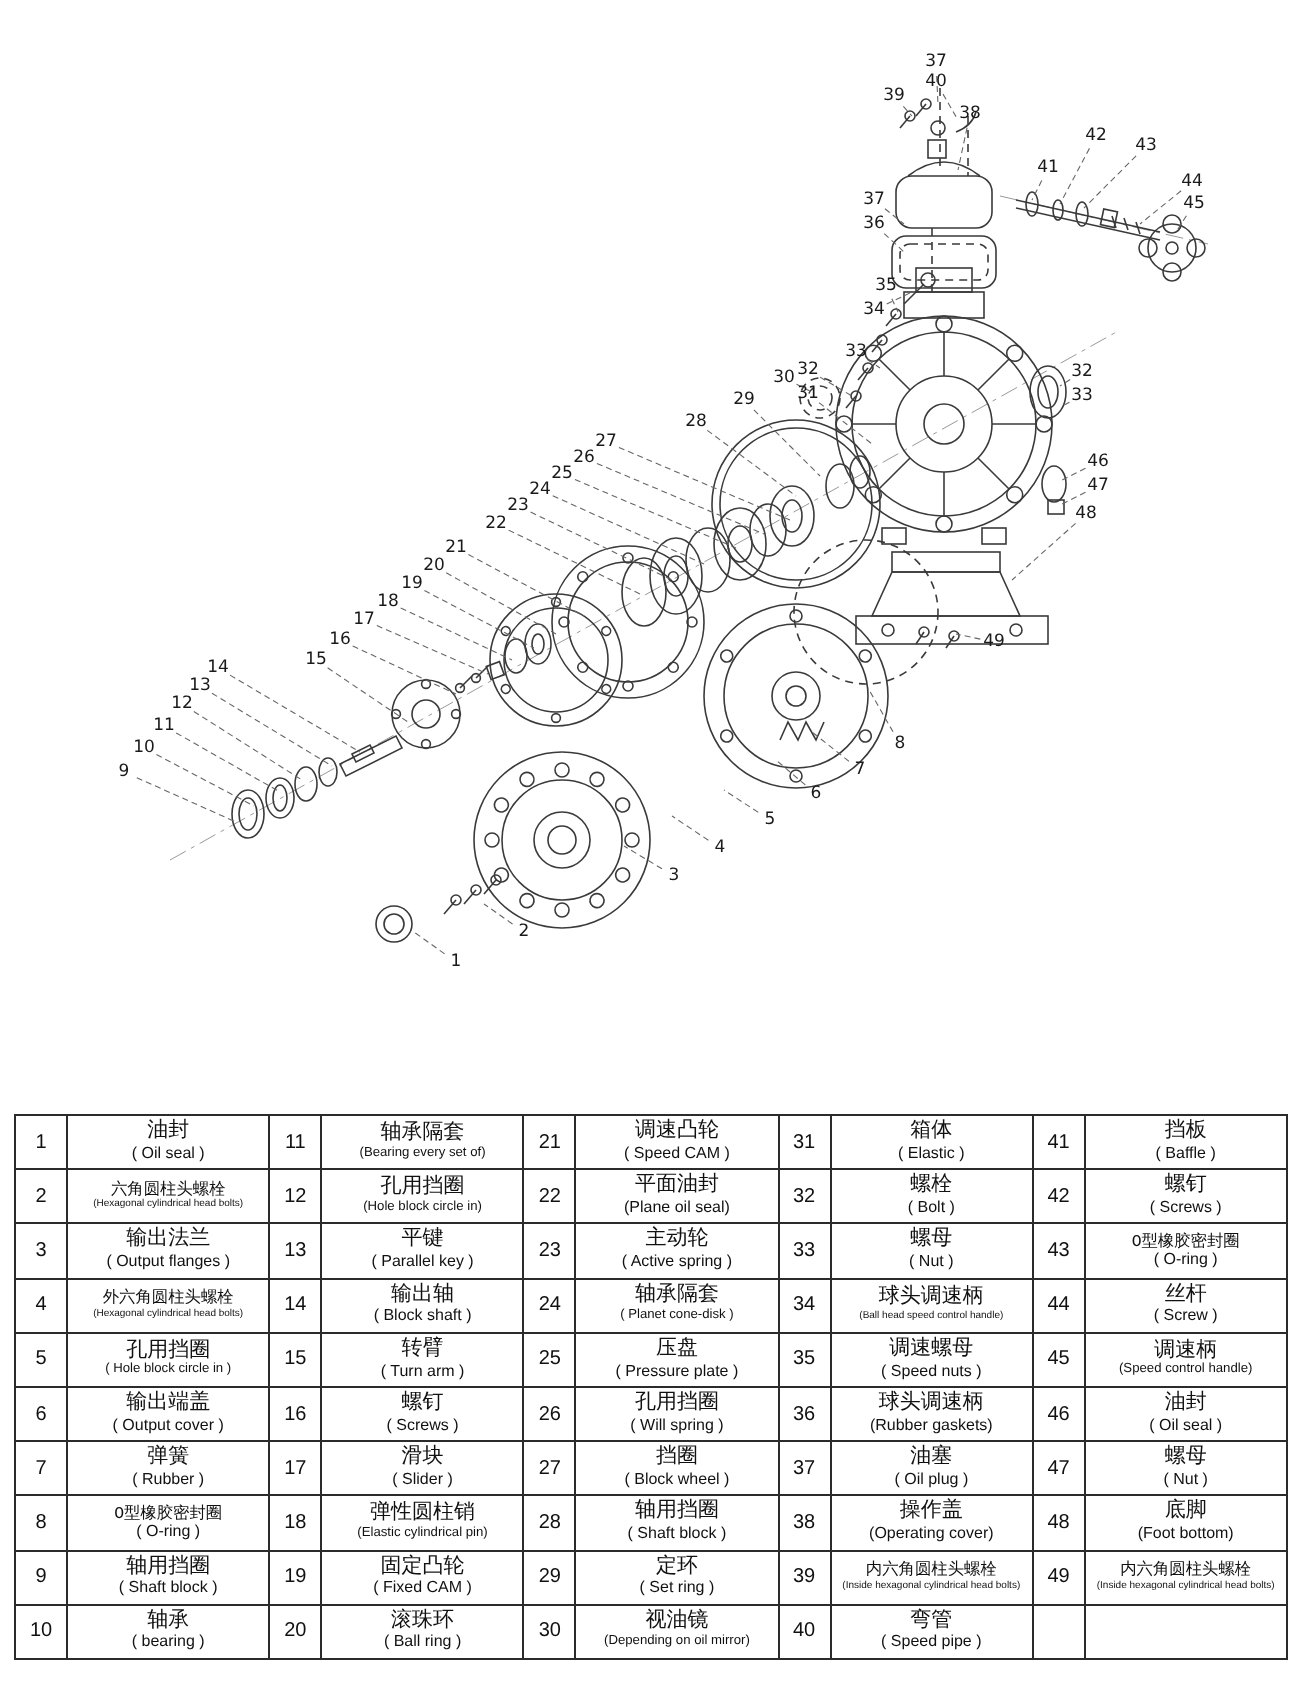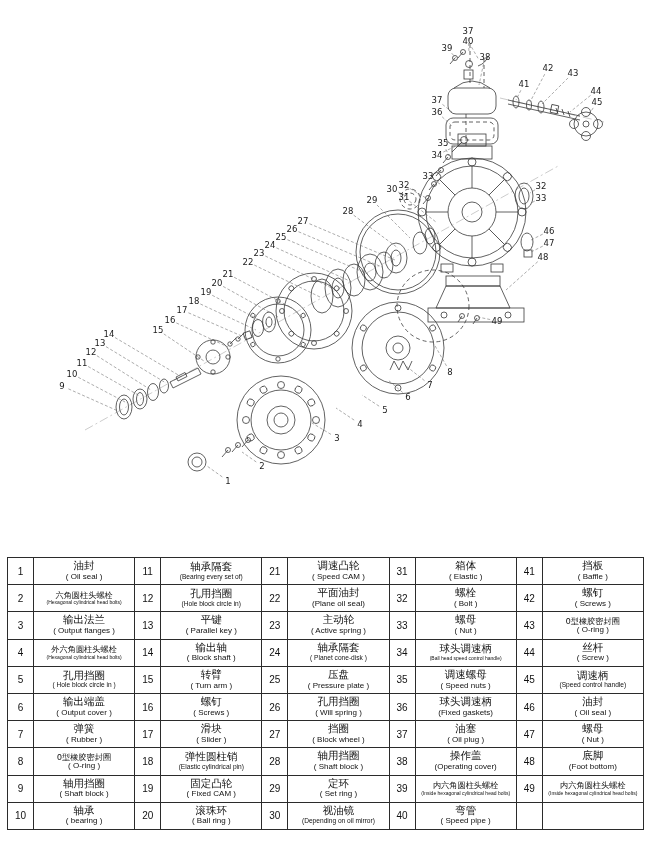--- a/index.html
+++ b/index.html
@@ -515,21 +515,21 @@
             <div class="en">( Screws )</div>
           </td>
           <td class="num">26</td>
           <td class="name">
             <div class="cn">孔用挡圈</div>
             <div class="en">( Will spring )</div>
           </td>
           <td class="num">36</td>
           <td class="name">
             <div class="cn">球头调速柄</div>
-            <div class="en">(Fixed gaskets)</div>
+            <div class="en">(Rubber gaskets)</div>
           </td>
           <td class="num">46</td>
           <td class="name">
             <div class="cn">油封</div>
             <div class="en">( Oil seal )</div>
           </td>
         </tr>
         <tr>
           <td class="num">7</td>
           <td class="name">

